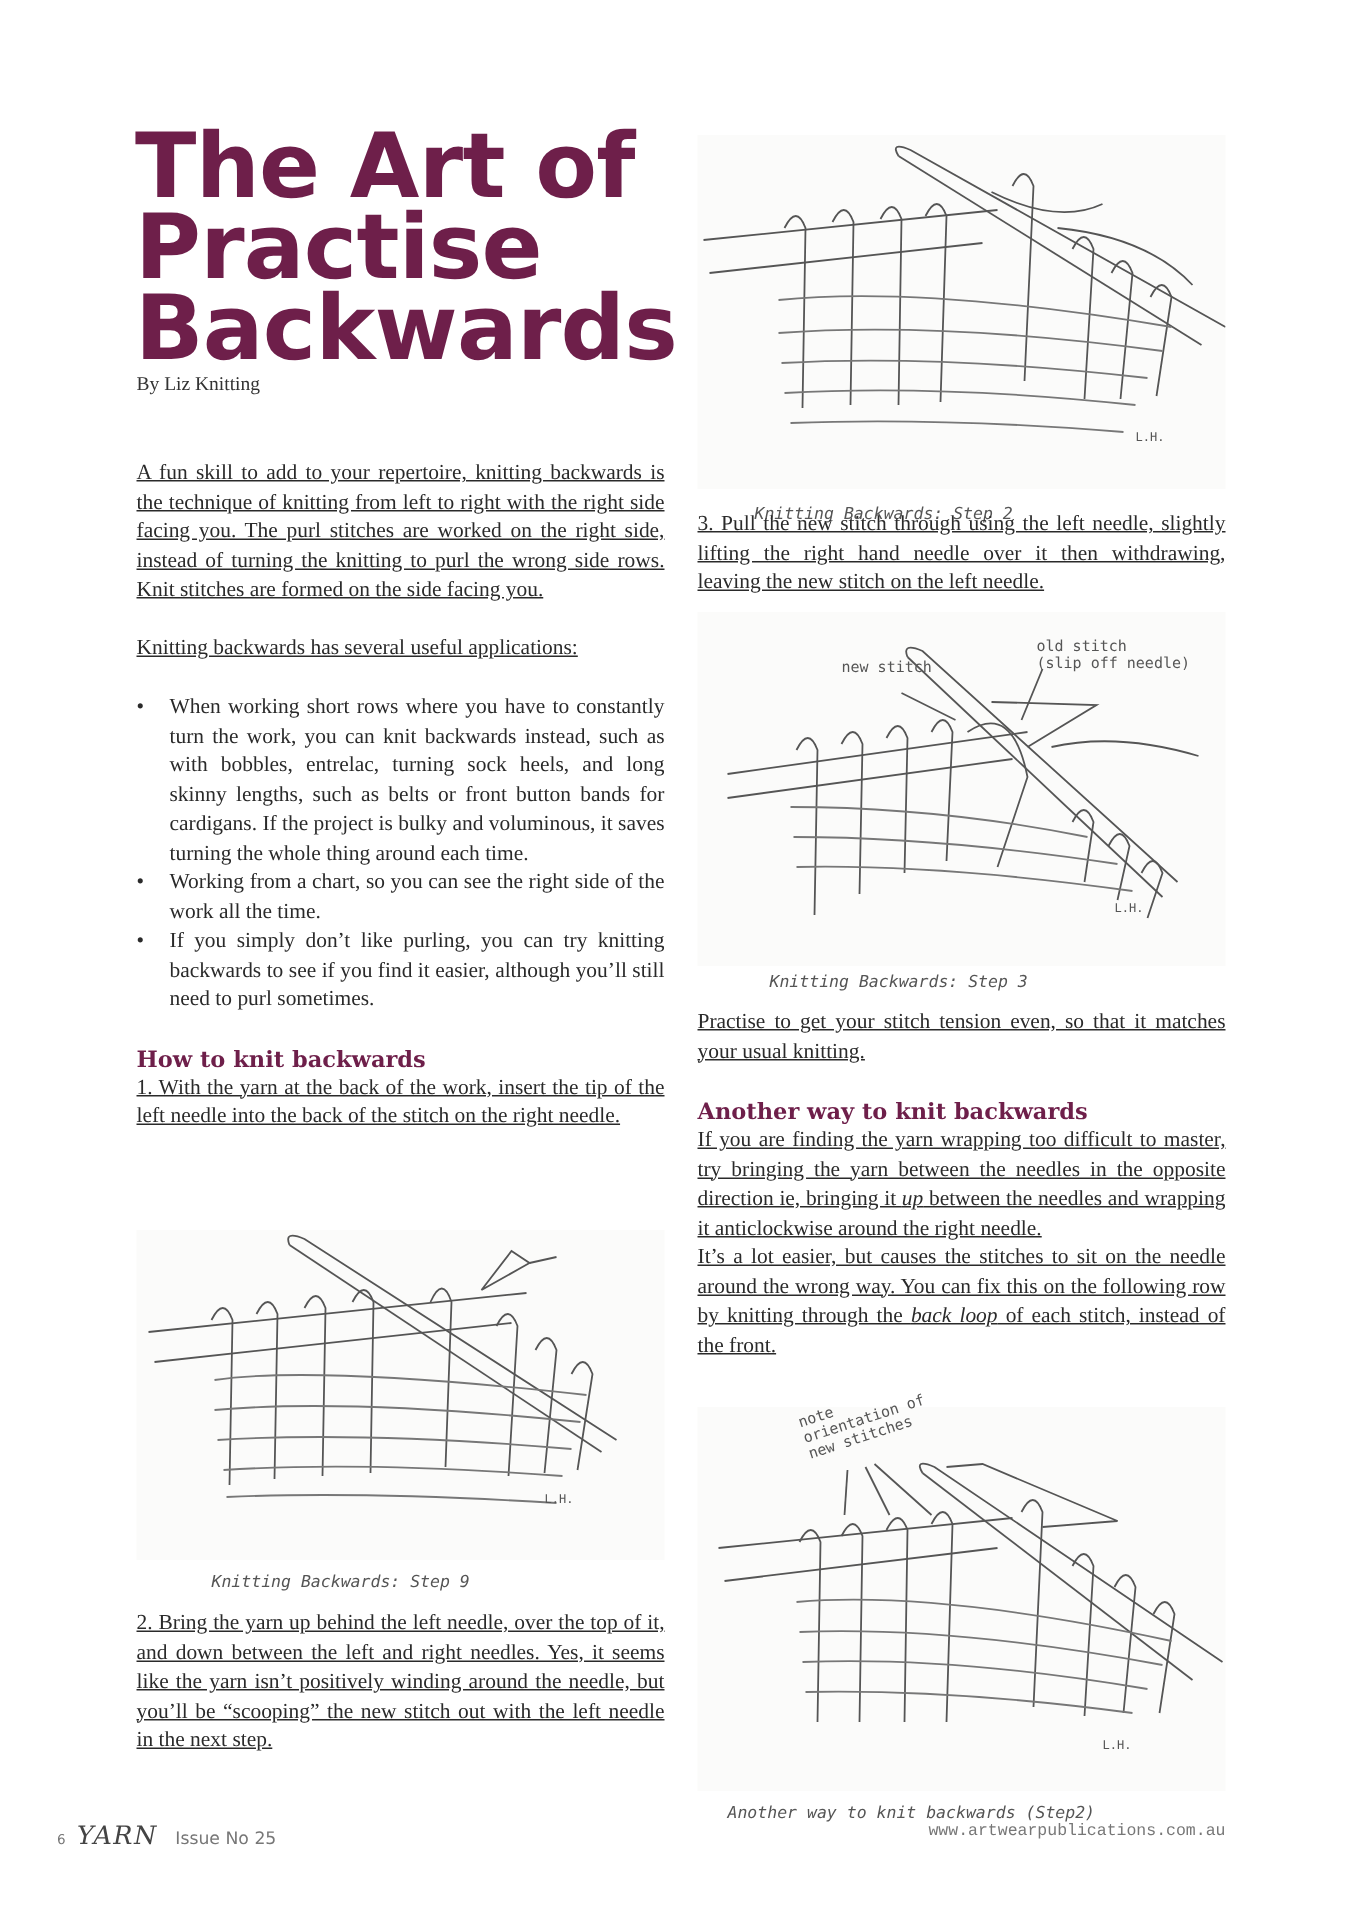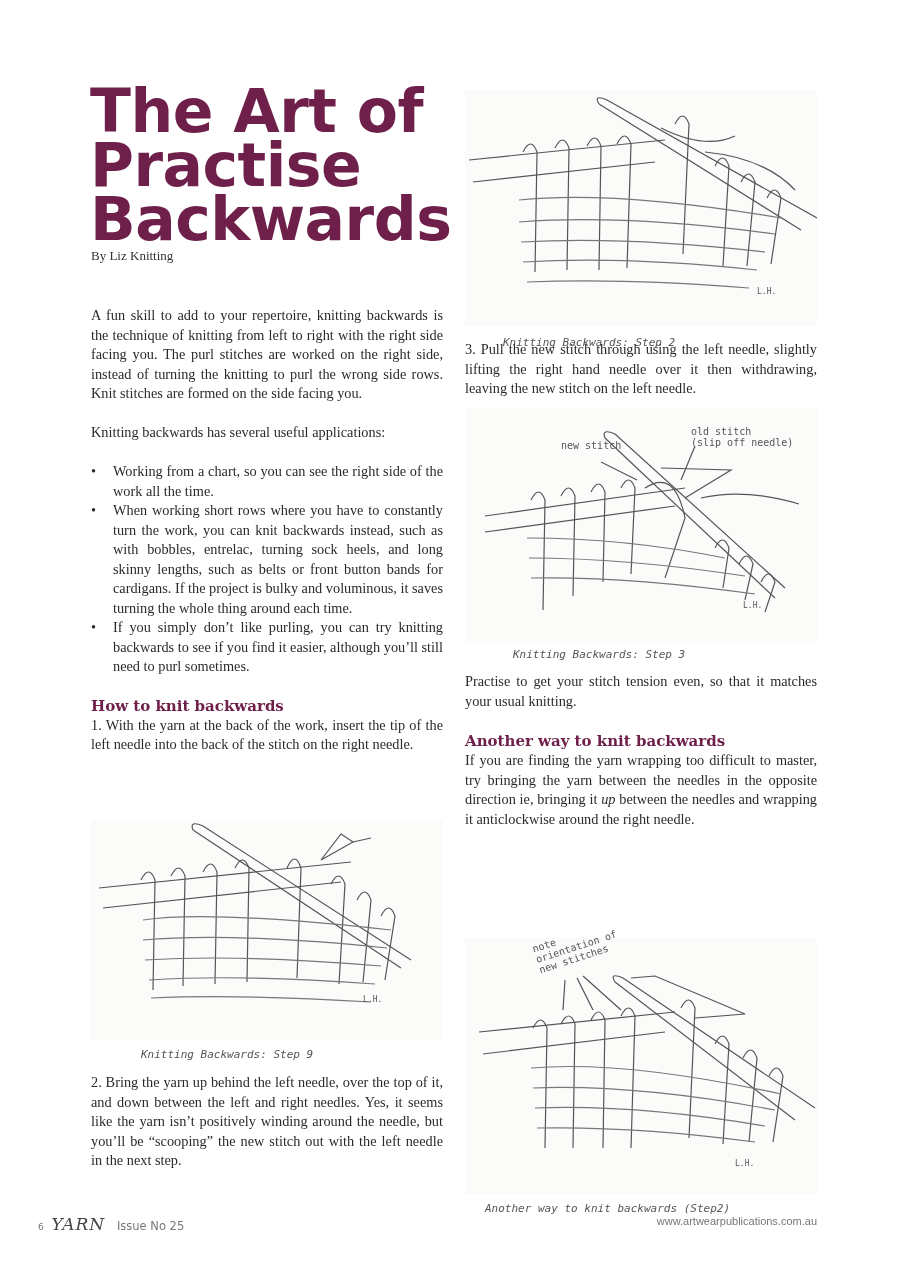--- a/index.html
+++ b/index.html
@@ -1,52 +1,52 @@
 <!DOCTYPE html>
 <html><head>
 <meta charset="utf-8">
 <style>
   html, body { margin:0; padding:0; background:#fff; }
   body { width:908px; height:1280px; position:relative; overflow:hidden; font-family:"DejaVu Serif", serif; color:#2b2b2b; }
   .title { position:absolute; left:90px; top:84px; width:380px; margin:0; color:#6e1f4a; font-family:"DejaVu Sans", sans-serif; font-weight:bold; font-size:60px; line-height:54px; letter-spacing:-0.5px; }
   .byline { position:absolute; left:91px; top:248px; font-size:13px; font-family:"Liberation Serif", serif; color:#333; }
   .col { position:absolute; font-family:"Liberation Serif", serif; font-size:14.3px; line-height:19.5px; text-align:justify; color:#2a2a2a; }
-  .col p { margin:0; }
+  .col p { margin:0;text-decoration:underline; }
   .gap { height:19.5px; }
   ul.bul { margin:0; padding:0 0 0 22px; list-style:none; }
   ul.bul li { position:relative; }
   ul.bul li::before { content:"•"; position:absolute; left:-22px; top:0; }
   .h2 { font-family:"DejaVu Serif", serif; color:#6e1f4a; font-size:15px; line-height:20px; margin:0; text-align:left; }
   .fig { position:absolute; background:#fbfbfa; }
   .fig svg { display:block; }
   .caption { position:absolute; font-family:"DejaVu Sans Mono", monospace; font-size:11px; color:#555; font-style:italic;margin-top:32px; }
   .footer-left { position:absolute; left:38px; top:1214px; font-family:"DejaVu Sans", sans-serif; font-size:11.5px; color:#777;text-align:right; }
   .footer-left .pg { font-size:9px; margin-right:4px; }
   .footer-left .logo { font-family:"DejaVu Serif", serif; font-style:italic; font-size:17px; color:#444; margin-right:8px; letter-spacing:1px; }
-  .footer-right { position:absolute; right:91px; top:1215px; font-family:Liberation Sans, sans-serif; font-size:11px; color:#777; }
+  .footer-right { position:absolute; right:91px; top:1215px; font-family:Liberation Mono, monospace; font-size:11px; color:#777; }
   .lbl { position:absolute; font-family:"DejaVu Sans Mono", monospace; font-size:10px; color:#555; line-height:11px; }
 </style>
 </head>
 <body>
 
 <h1 class="title">
   <span>The Art of</span><br>
   <span>Practise</span><br>
   <span>Backwards</span>
 </h1>
 <div class="byline">By Liz Knitting</div>
 
 <div class="col" style="left:91px; top:306px; width:352px;">
   <p>A fun skill to add to your repertoire, knitting backwards is the technique of knitting from left to right with the right side facing you. The purl stitches are worked on the right side, instead of turning the knitting to purl the wrong side rows. Knit stitches are formed on the side facing you.</p>
   <div class="gap"></div>
   <p>Knitting backwards has several useful applications:</p>
   <div class="gap"></div>
   <ul class="bul">
+    <li>When working short rows where you have to constantly turn the work, you can knit backwards instead, such as with bobbles, entrelac, turning sock heels, and long skinny lengths, such as belts or front button bands for cardigans. If the project is bulky and voluminous, it saves turning the whole thing around each time.</li>
     <li>Working from a chart, so you can see the right side of the work all the time.</li>
-    <li>When working short rows where you have to constantly turn the work, you can knit backwards instead, such as with bobbles, entrelac, turning sock heels, and long skinny lengths, such as belts or front button bands for cardigans. If the project is bulky and voluminous, it saves turning the whole thing around each time.</li>
     <li>If you simply don’t like purling, you can try knitting backwards to see if you find it easier, although you’ll still need to purl sometimes.</li>
   </ul>
   <div style="height:19px"></div>
   <h2 class="h2">How to knit backwards</h2>
   <p>1. With the yarn at the back of the work, insert the tip of the left needle into the back of the stitch on the right needle.</p>
 </div>
 
 <div class="fig" style="left:91px; top:820px; width:352px; height:220px;">
   <svg width="352" height="220">
     <g fill="none" stroke="#555" stroke-width="1.2">
@@ -153,20 +153,21 @@
     <span>old stitch</span><br><span>(slip off needle)</span>
   </div>
   <div class="caption" style="left:48px; top:208px;text-align:right;">Knitting Backwards: Step 3</div>
 </div>
 
 <div class="col" style="left:465px; top:672px; width:352px;">
   <p>Practise to get your stitch tension even, so that it matches your usual knitting.</p>
   <div style="height:20px"></div>
   <h2 class="h2">Another way to knit backwards</h2>
   <p><span>If you are finding the yarn wrapping too difficult to master, try bringing the yarn between the needles in the opposite direction ie, bringing it </span><em>up</em><span> between the needles and wrapping it anticlockwise around the right needle.</span></p>
+  <p><span>It’s a lot easier, but causes the stitches to sit on the needle around the wrong way. You can fix this on the following row by knitting through the </span><em>back loop</em><span> of each stitch, instead of the front.</span></p>
 </div>
 
 <div class="fig" style="left:465px; top:938px; width:352px; height:256px;">
   <svg width="352" height="256">
     <g fill="none" stroke="#555" stroke-width="1.2">
       <line x1="14" y1="94" x2="210" y2="74"></line>
         <line x1="18" y1="116" x2="200" y2="94"></line>
       <path d="M150 44 Q144 34 158 40 L350 170"></path>
         <line x1="150" y1="44" x2="330" y2="182"></line>
       <path d="M166 40 L190 38 L280 76 L230 80"></path>

